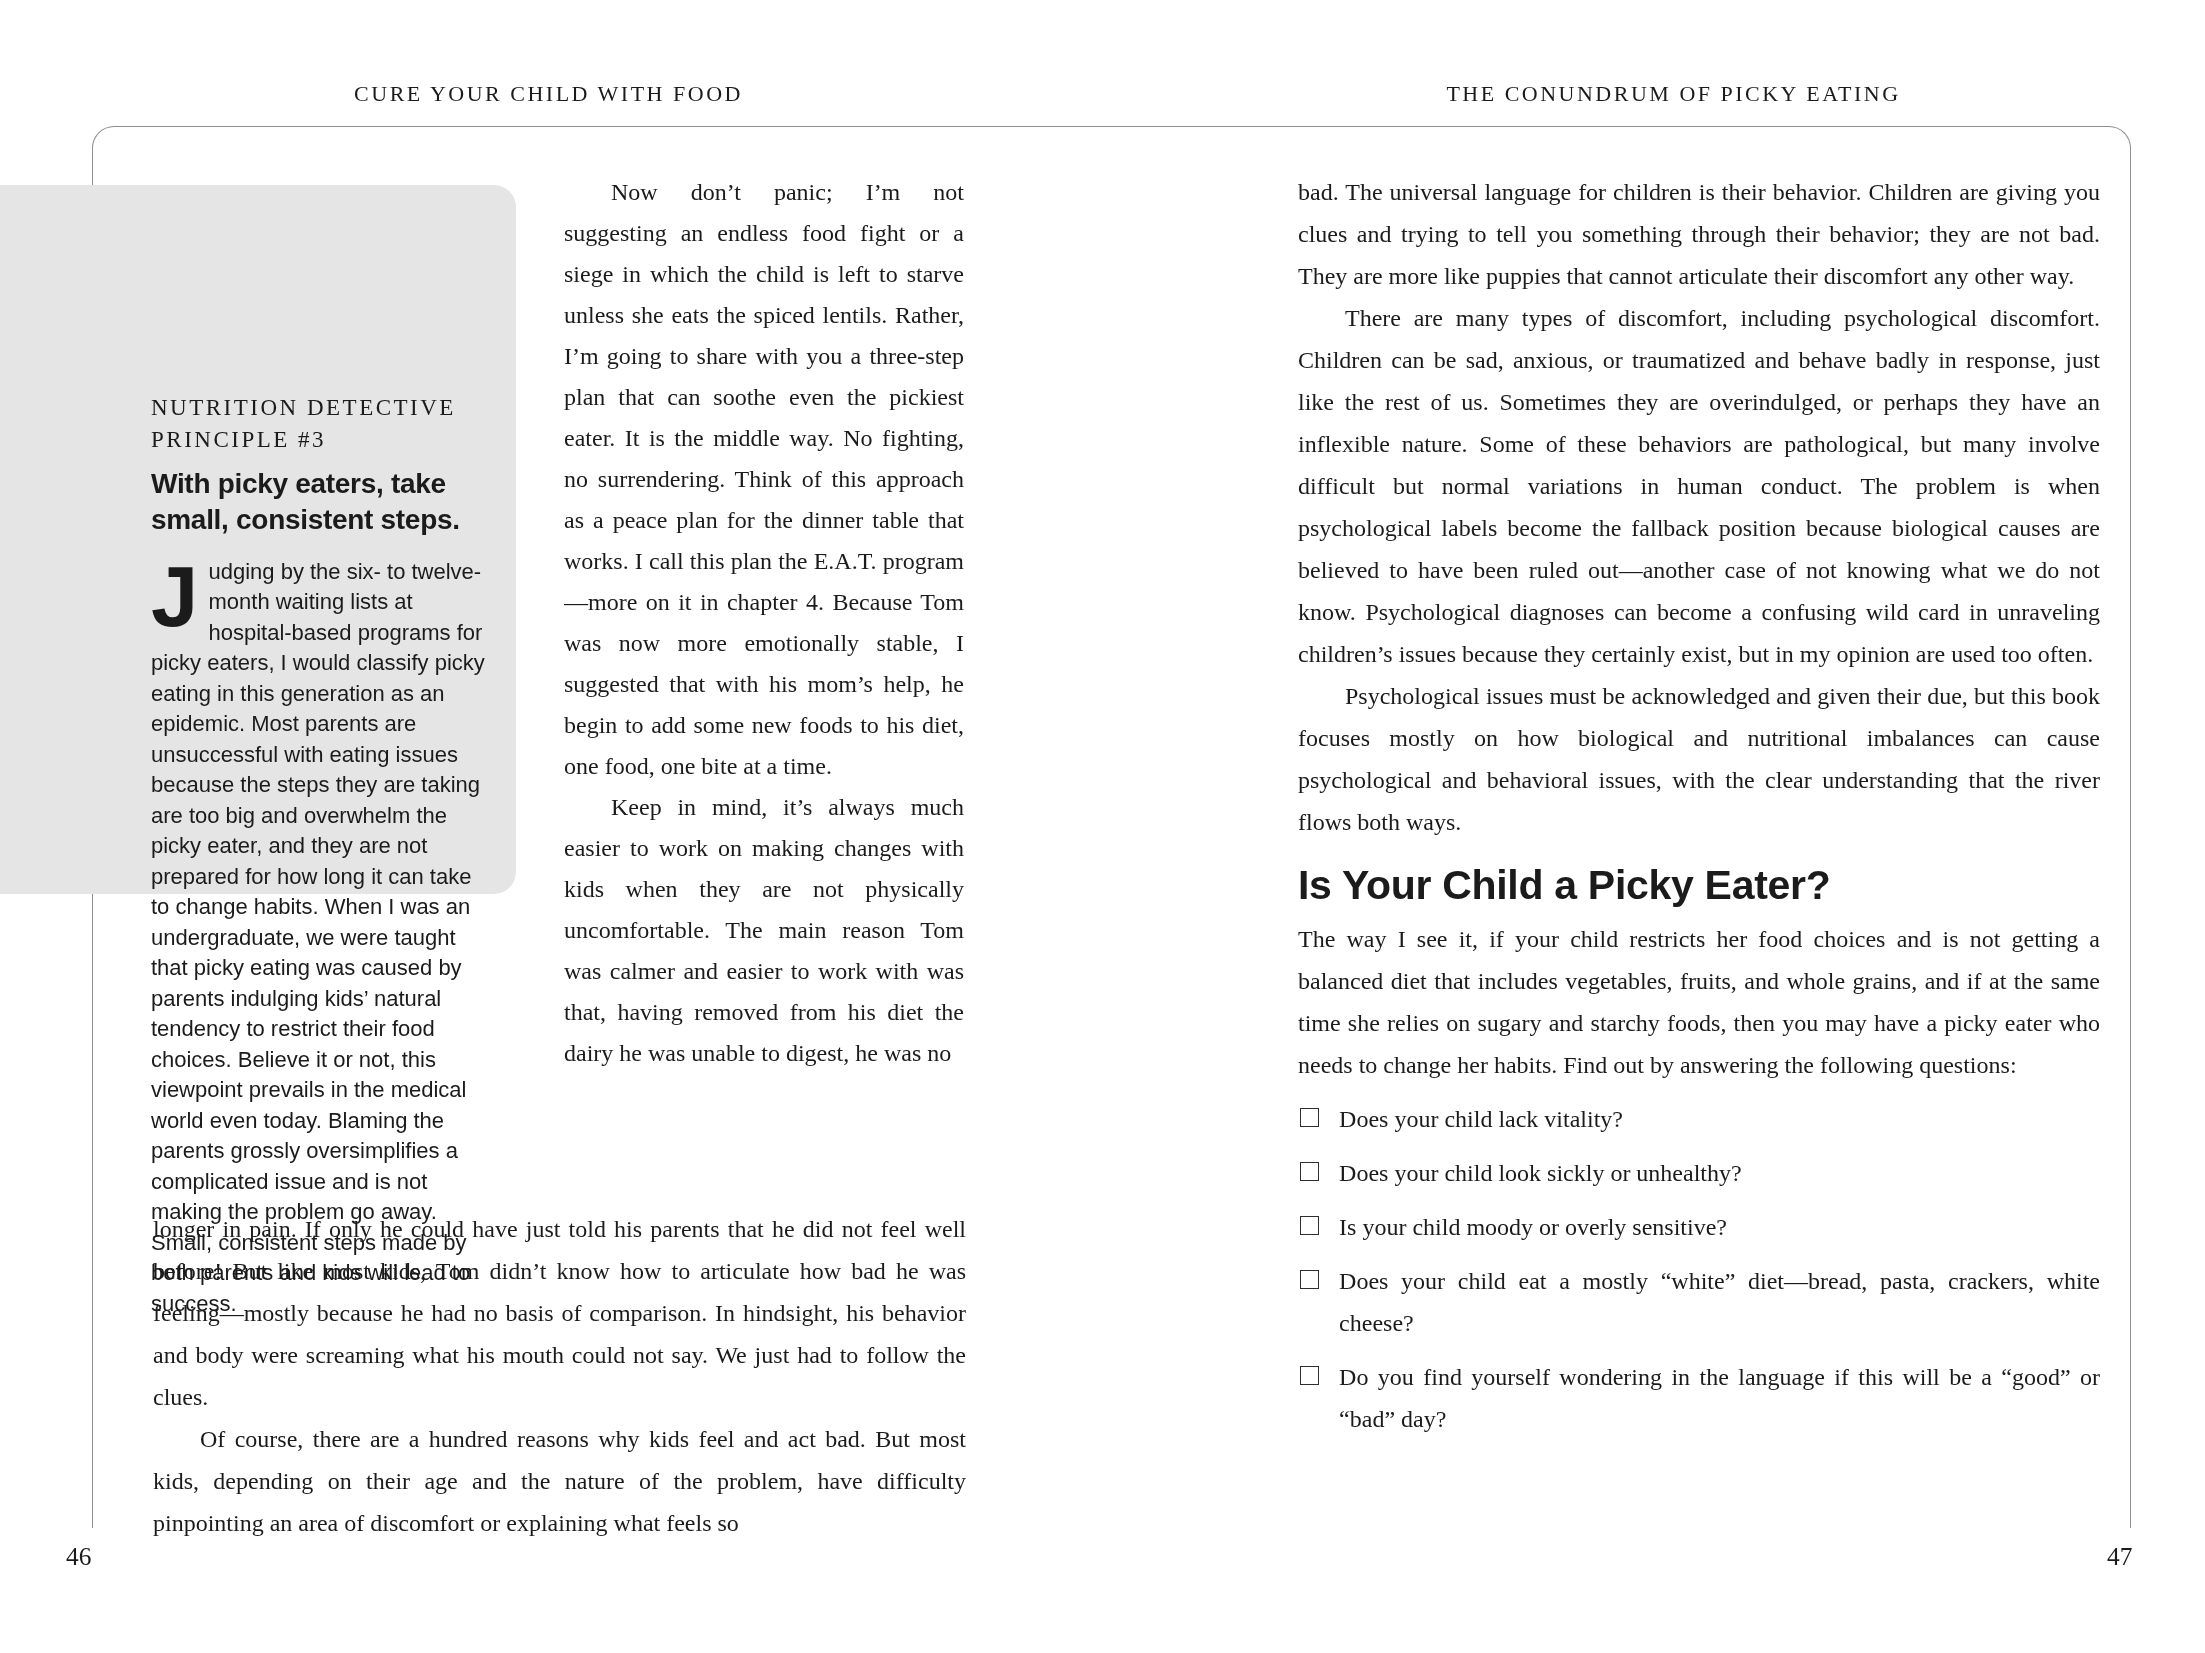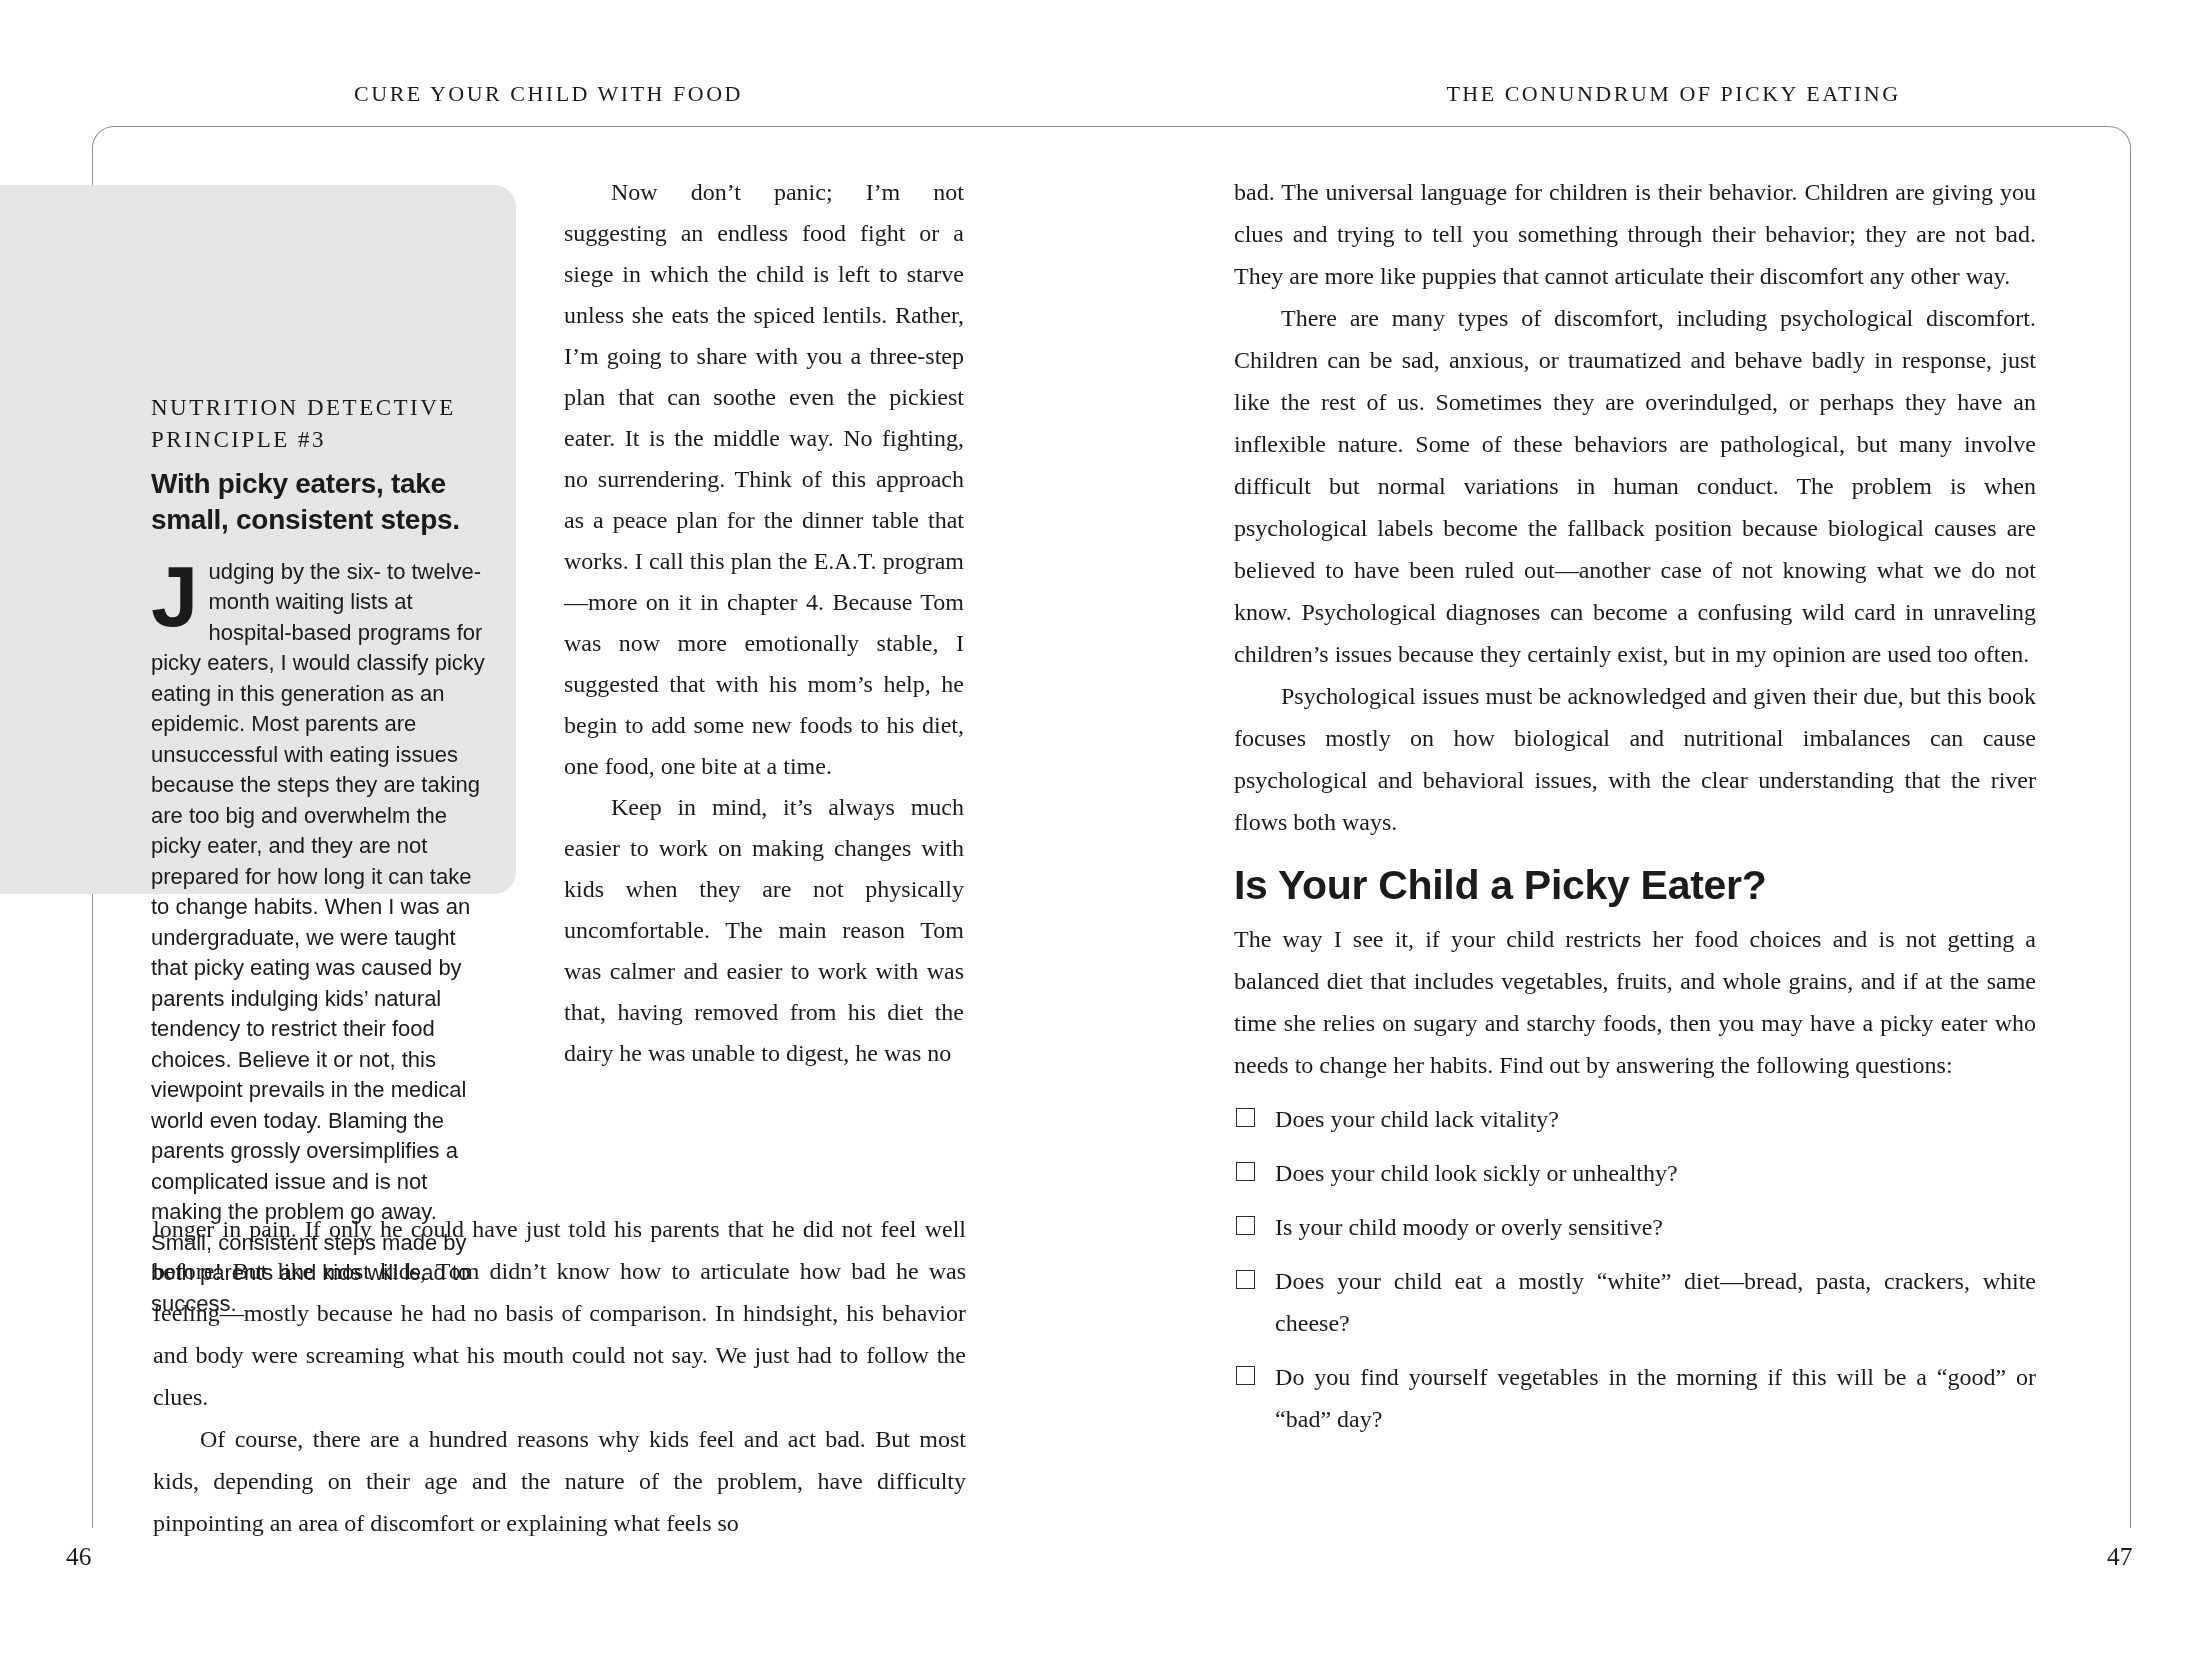--- a/index.html
+++ b/index.html
@@ -40,21 +40,21 @@
   }
   .col-left{
     position:absolute;left:564px;top:172px;width:400px;height:1031px;overflow:hidden;
     font-size:24px;line-height:41px;text-align:justify;
   }
   .fw-left{
     position:absolute;left:153px;top:1208px;width:813px;
     font-size:24px;line-height:42px;text-align:justify;
   }
   .col-right{
-    position:absolute;left:1234px;top:171px;width:802px;
+    position:absolute;left:1298px;top:171px;width:802px;
     font-size:24px;line-height:42px;text-align:justify;
   }
   p{margin:0;}
   .indent{text-indent:47px;}
   .section-heading{
     font-family:"Liberation Sans", sans-serif;font-weight:bold;
     font-size:41px;line-height:37px;margin:24px 0 13.6px 0;text-align:left;letter-spacing:-0.3px;
   }
   .checklist{margin-top:5.1px;}
   .check-item{display:flex;margin-top:12px;text-align:justify;}
@@ -116,20 +116,20 @@
     <div class="check-item">
       <span class="checkbox-icon"></span>
       <span class="check-text">Is your child moody or overly sensitive?</span>
     </div>
     <div class="check-item">
       <span class="checkbox-icon"></span>
       <span class="check-text">Does your child eat a mostly “white” diet—bread, pasta, crackers, white cheese?</span>
     </div>
     <div class="check-item">
       <span class="checkbox-icon"></span>
-      <span class="check-text">Do you find yourself vegetables in the morning if this will be a “good” or “bad” day?</span>
+      <span class="check-text">Do you find yourself wondering in the language if this will be a “good” or “bad” day?</span>
     </div>
   </div>
 </div>
 
 <div class="pagenum pn-left">46</div>
 <div class="pagenum pn-right">47</div>
 
 
 </body></html>

